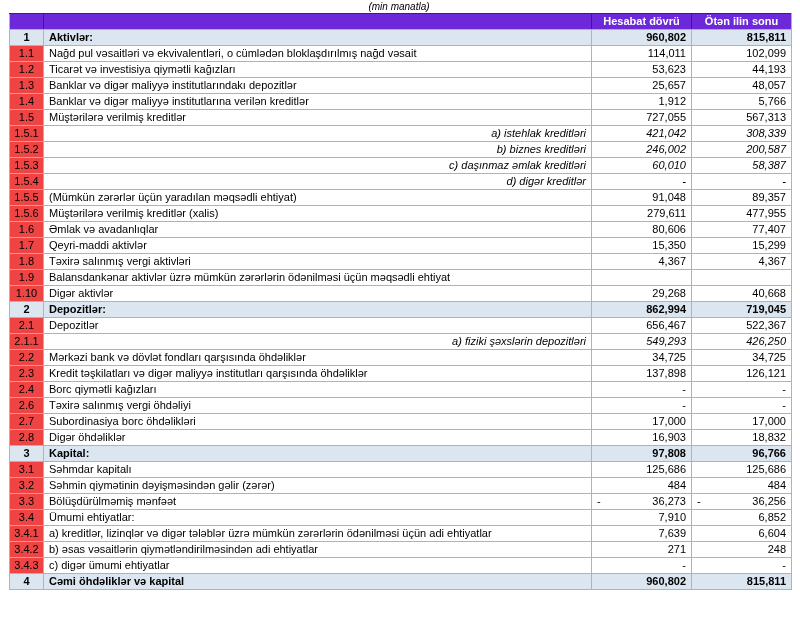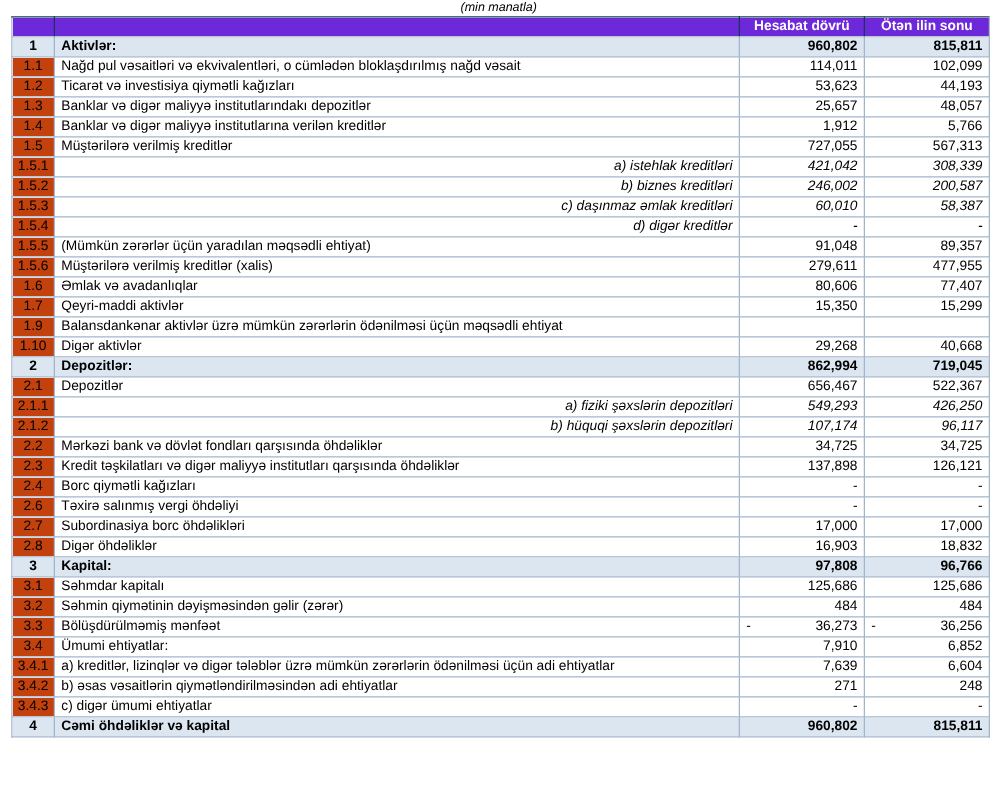--- a/index.html
+++ b/index.html
@@ -19,21 +19,21 @@
   .balance th, .balance td {
     border: 1px solid #a3b5cc; font-size: 11px; line-height: 13px;
     padding: 1px 5px; vertical-align: middle; overflow: hidden; white-space: nowrap;
   }
   .balance thead th {
     background: #6d28d9; color: #ffffff; font-weight: bold;
     text-align: center; border-color: #17365d; border-bottom-color: #a3b5cc;
   }
   .balance thead th:first-child { border-left-color: #a3b5cc; }
   .balance thead th:last-child { border-right-color: #a3b5cc; }
-  td.num { text-align: center; background: #c2410c; padding: 1px 2px; }
+  td.num { text-align: center; background: #ef4444; padding: 1px 2px; }
   td.label { text-align: left; }
   td.val { text-align: right; }
   tr.section td { background: #dce6f1; font-weight: bold; }
   tr.italic td.label, tr.italic td.val { font-style: italic; text-align: right; }
   .neg { float: left; }
 </style>
 </head>
 <body>
 
 <div class="page">
@@ -132,20 +132,26 @@
           <td class="val">80,606</td>
           <td class="val">77,407</td>
         </tr>
         <tr class="normal">
           <td class="num">1.7</td>
           <td class="label">Qeyri-maddi aktivlər</td>
           <td class="val">15,350</td>
           <td class="val">15,299</td>
         </tr>
         <tr class="normal">
+          <td class="num">1.8</td>
+          <td class="label">Təxirə salınmış vergi aktivləri</td>
+          <td class="val">4,367</td>
+          <td class="val">4,367</td>
+        </tr>
+        <tr class="normal">
           <td class="num">1.9</td>
           <td class="label">Balansdankənar aktivlər üzrə mümkün zərərlərin ödənilməsi üçün məqsədli ehtiyat</td>
           <td class="val"></td>
           <td class="val"></td>
         </tr>
         <tr class="normal">
           <td class="num">1.10</td>
           <td class="label">Digər aktivlər</td>
           <td class="val">29,268</td>
           <td class="val">40,668</td>
@@ -160,26 +166,20 @@
           <td class="num">2.1</td>
           <td class="label">Depozitlər</td>
           <td class="val">656,467</td>
           <td class="val">522,367</td>
         </tr>
         <tr class="italic">
           <td class="num">2.1.1</td>
           <td class="label">a) fiziki şəxslərin depozitləri</td>
           <td class="val">549,293</td>
           <td class="val">426,250</td>
-        </tr>
-        <tr class="italic">
-          <td class="num">2.1.2</td>
-          <td class="label">b) hüquqi şəxslərin depozitləri</td>
-          <td class="val">107,174</td>
-          <td class="val">96,117</td>
         </tr>
         <tr class="normal">
           <td class="num">2.2</td>
           <td class="label">Mərkəzi bank və dövlət fondları qarşısında öhdəliklər</td>
           <td class="val">34,725</td>
           <td class="val">34,725</td>
         </tr>
         <tr class="normal">
           <td class="num">2.3</td>
           <td class="label">Kredit təşkilatları və digər maliyyə institutları qarşısında öhdəliklər</td>

